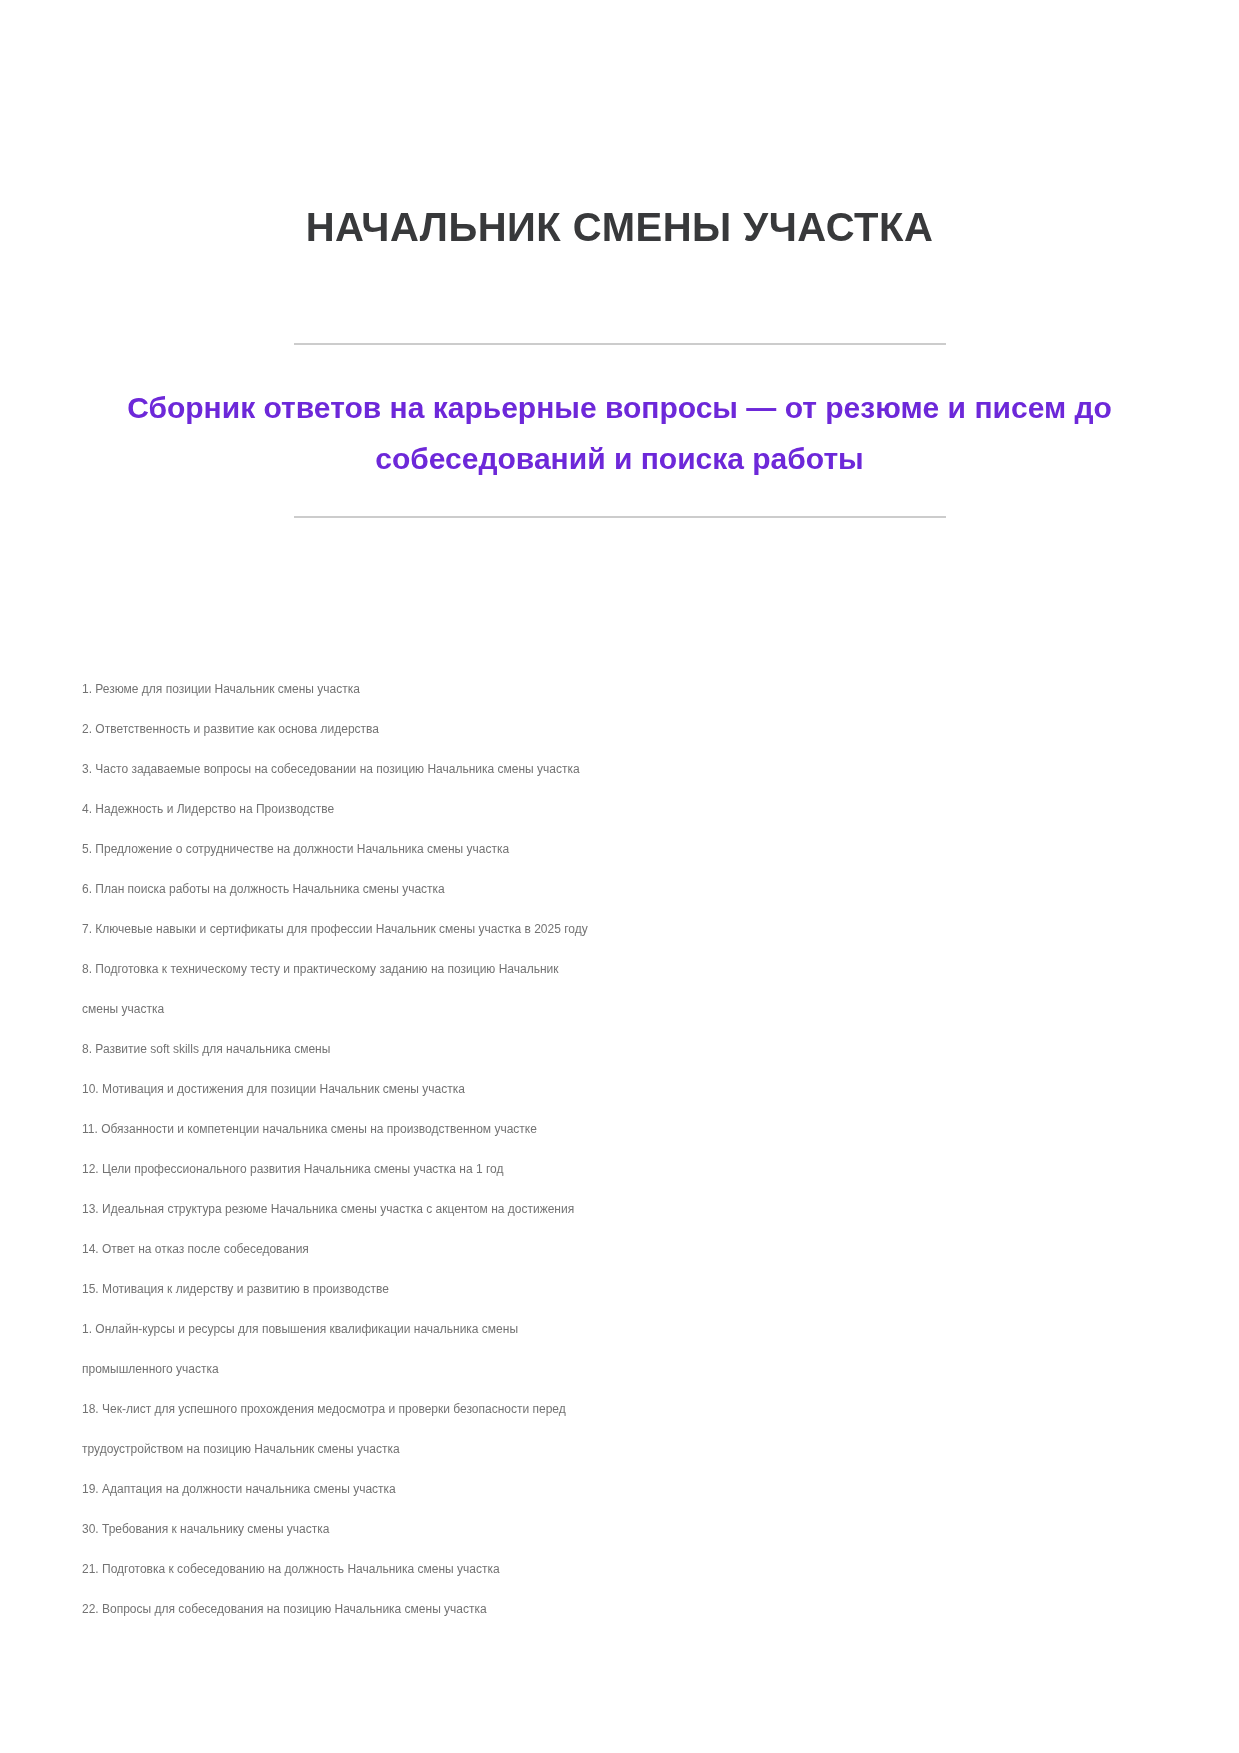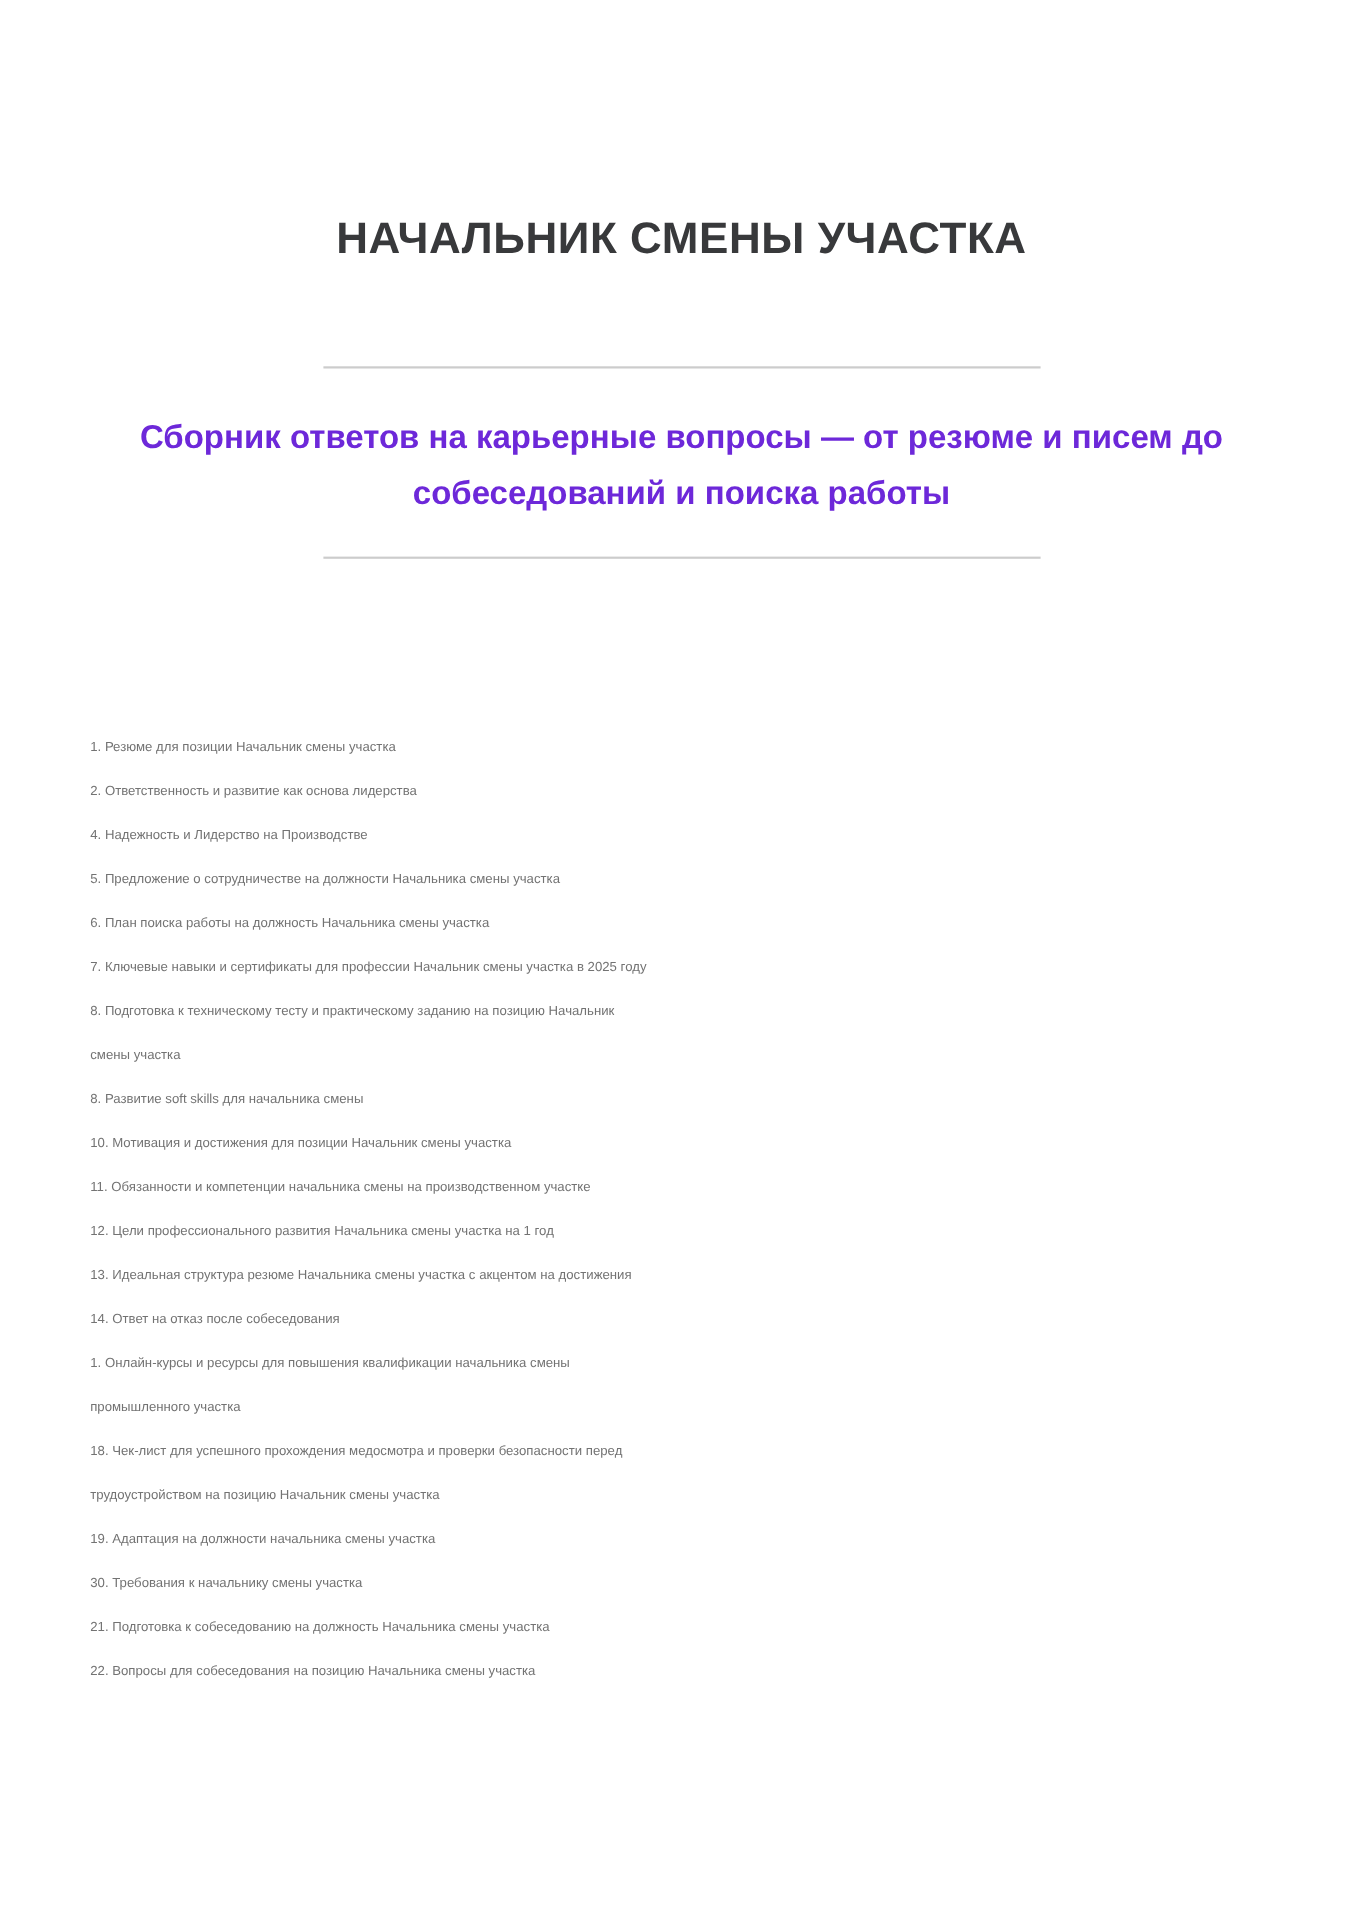--- a/index.html
+++ b/index.html
@@ -8,21 +8,21 @@
     background: #ffffff;
   }
   body {
     width: 1239px;
     height: 1753px;
     overflow: hidden;
     font-family: "Liberation Sans", "DejaVu Sans", sans-serif;
   }
   .page {
     width: 1075px;
-    margin: 0 auto;
+    margin: 10px auto;
     padding-top: 193px;
   }
   .doc-title {
     margin: 0;
     font-size: 40px;
     line-height: 48px;
     font-weight: 700;
     letter-spacing: 0.5px;
     text-align: center;
     color: #38393b;
@@ -67,32 +67,34 @@
   <div class="rule rule-top"></div>
 
   <div class="doc-subtitle">Сборник ответов на карьерные вопросы — от резюме и писем до
 собеседований и поиска работы</div>
 
   <div class="rule rule-bottom"></div>
 
   <div class="toc">
     <p class="toc-item">1. Резюме для позиции Начальник смены участка</p>
     <p class="toc-item">2. Ответственность и развитие как основа лидерства</p>
+    <p class="toc-item">3. Часто задаваемые вопросы на собеседовании на позицию Начальника смены участка</p>
     <p class="toc-item">4. Надежность и Лидерство на Производстве</p>
     <p class="toc-item">5. Предложение о сотрудничестве на должности Начальника смены участка</p>
     <p class="toc-item">6. План поиска работы на должность Начальника смены участка</p>
     <p class="toc-item">7. Ключевые навыки и сертификаты для профессии Начальник смены участка в 2025 году</p>
     <p class="toc-item">8. Подготовка к техническому тесту и практическому заданию на позицию Начальник
 смены участка</p>
     <p class="toc-item">8. Развитие soft skills для начальника смены</p>
     <p class="toc-item">10. Мотивация и достижения для позиции Начальник смены участка</p>
     <p class="toc-item">11. Обязанности и компетенции начальника смены на производственном участке</p>
     <p class="toc-item">12. Цели профессионального развития Начальника смены участка на 1 год</p>
     <p class="toc-item">13. Идеальная структура резюме Начальника смены участка с акцентом на достижения</p>
     <p class="toc-item">14. Ответ на отказ после собеседования</p>
+    <p class="toc-item">15. Мотивация к лидерству и развитию в производстве</p>
     <p class="toc-item">1. Онлайн-курсы и ресурсы для повышения квалификации начальника смены
 промышленного участка</p>
     <p class="toc-item">18. Чек-лист для успешного прохождения медосмотра и проверки безопасности перед
 трудоустройством на позицию Начальник смены участка</p>
     <p class="toc-item">19. Адаптация на должности начальника смены участка</p>
     <p class="toc-item">30. Требования к начальнику смены участка</p>
     <p class="toc-item">21. Подготовка к собеседованию на должность Начальника смены участка</p>
     <p class="toc-item">22. Вопросы для собеседования на позицию Начальника смены участка</p>
   </div>
 </div>

